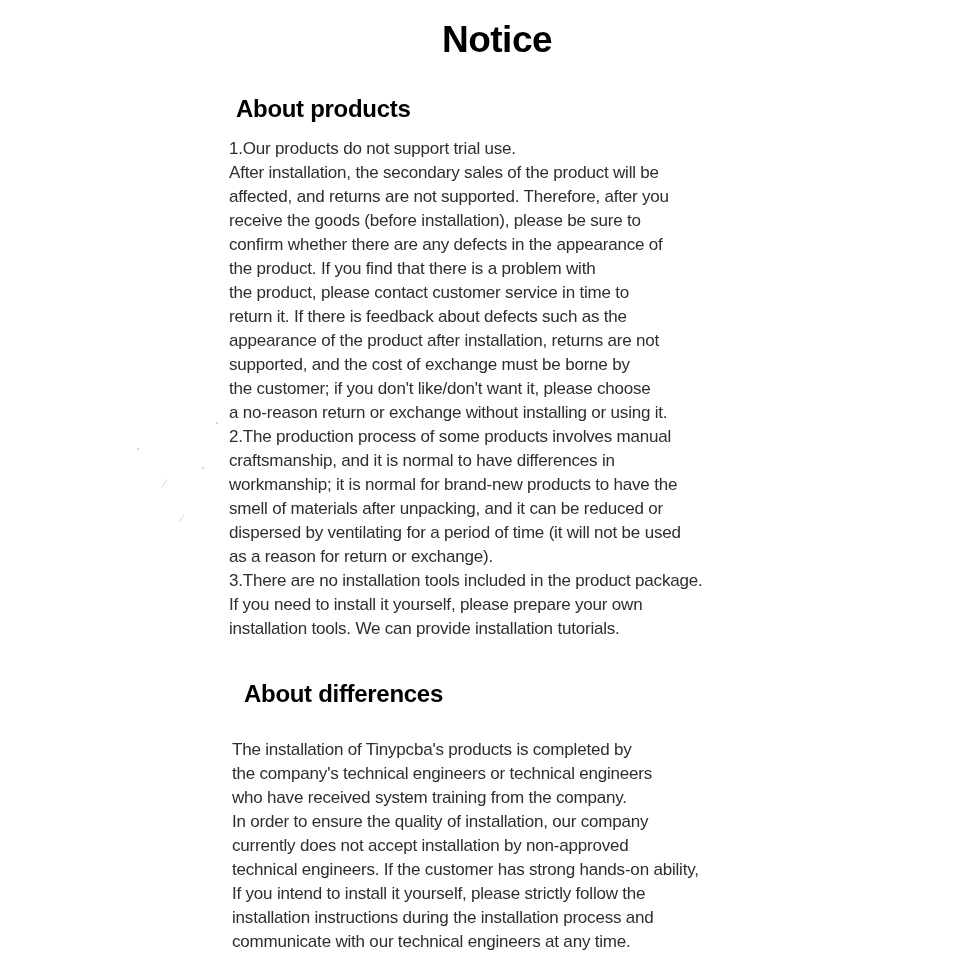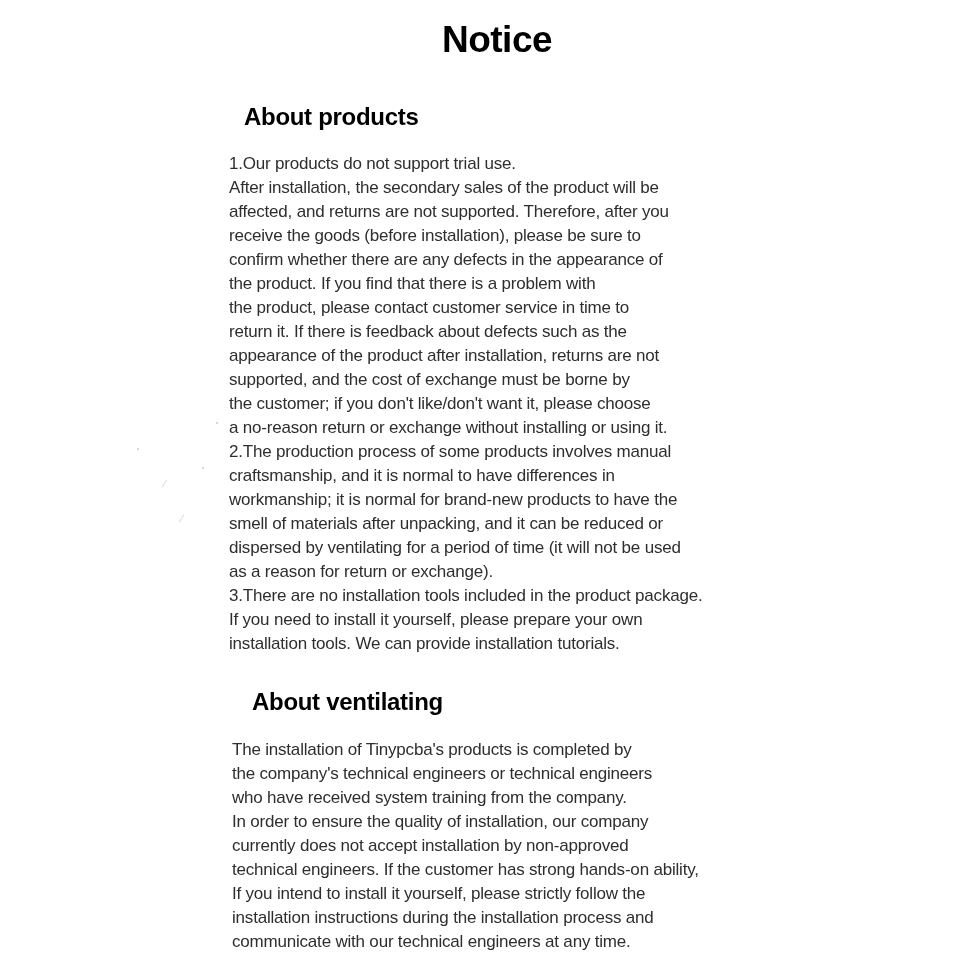--- a/index.html
+++ b/index.html
@@ -24,21 +24,21 @@
     margin: 0;
     font-size: 37px;
     line-height: 48px;
     font-weight: 700;
     letter-spacing: -0.5px;
     color: #000000;
     white-space: nowrap;
   }
   .section-heading {
     position: absolute;
-    margin: 8px;
+    margin: 0;
     font-size: 24px;
     line-height: 30px;
     font-weight: 700;
     letter-spacing: -0.3px;
     color: #000000;
     white-space: nowrap;
     text-align: center;
   }
   .heading-products {
     top: 94px;
@@ -51,21 +51,21 @@
   .body-text {
     position: absolute;
     margin: 0;
     font-size: 17px;
     line-height: 24px;
     letter-spacing: -0.2px;
     color: #2e2e2e;
     white-space: pre-line;
   }
   .body-products {
-    top: 152px;
+    top: 137px;
     left: 229px;
     width: 620px;
   }
   .body-installation {
     top: 738px;
     left: 232px;
     width: 620px;
   }
   
   .speck {
@@ -111,21 +111,21 @@
 workmanship; it is normal for brand-new products to have the
 smell of materials after unpacking, and it can be reduced or
 dispersed by ventilating for a period of time (it will not be used
 as a reason for return or exchange).
 3.There are no installation tools included in the product package.
 If you need to install it yourself, please prepare your own
 installation tools. We can provide installation tutorials.</p>
   </section>
 
   <section>
-    <h2 class="section-heading heading-installation">About ventilating</h2>
+    <h2 class="section-heading heading-installation">About differences</h2>
     <p class="body-text body-installation">The installation of Tinypcba's products is completed by
 the company's technical engineers or technical engineers
 who have received system training from the company.
 In order to ensure the quality of installation, our company
 currently does not accept installation by non-approved
 technical engineers. If the customer has strong hands-on ability,
 If you intend to install it yourself, please strictly follow the
 installation instructions during the installation process and
 communicate with our technical engineers at any time.</p>
   </section>

